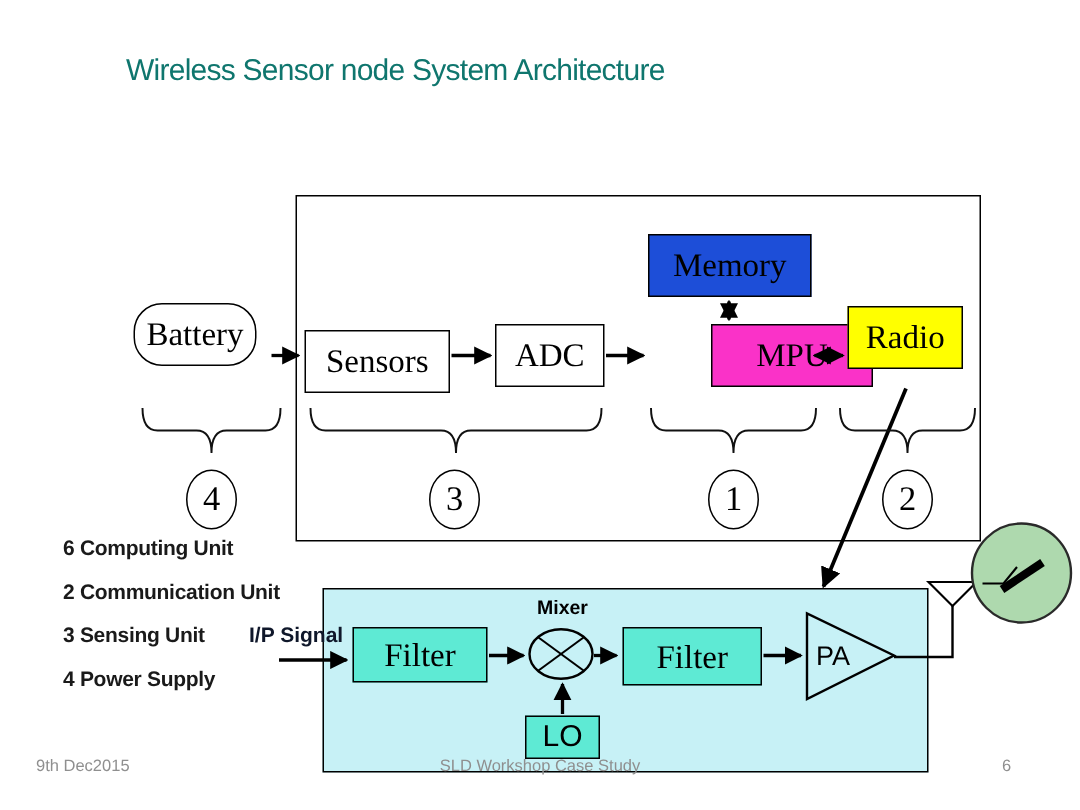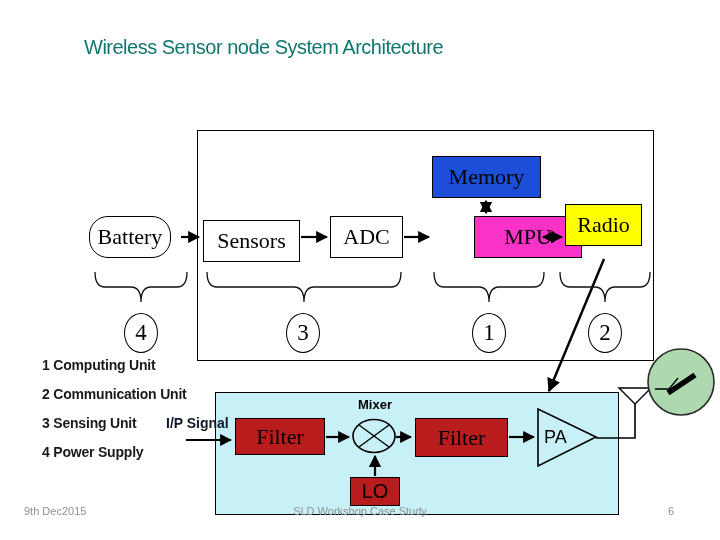--- a/index.html
+++ b/index.html
@@ -15,41 +15,41 @@
   .outer-box{
     left:197px;top:130px;width:457px;height:231px;
     border:1.6px solid #000;background:#fff;z-index:1;
   }
   .blk{
     border:1.6px solid #000;display:flex;align-items:center;justify-content:center;
     font-family:"Liberation Serif","DejaVu Serif",serif;font-size:22px;color:#000;
     z-index:2;background:#fff;white-space:nowrap;
   }
   .blk-memory{left:432px;top:156px;width:109px;height:42px;background:#1d4ed8;}
-  .blk-battery{left:89px;top:216px;width:82px;height:42px;border-radius:19px;}
+  .blk-battery{left:89px;top:202px;width:82px;height:42px;border-radius:19px;}
   .blk-sensors{left:203px;top:220px;width:97px;height:42px;}
   .blk-adc{left:330px;top:216px;width:73px;height:42px;}
   .blk-mpu{left:432px;top:216px;width:108px;height:42px;background:#fa32c8;margin-left:42px;}
   .blk-radio{left:565px;top:204px;width:77px;height:42px;background:#ffff00;}
   .numcircle{
     width:34px;height:40px;border:1.3px solid #000;border-radius:50%;
     display:flex;align-items:center;justify-content:center;
     font-family:"Liberation Serif","DejaVu Serif",serif;font-size:23px;z-index:2;background:#fff;
   }
   .legend-item{
     left:42px;font-size:14px;font-weight:700;color:#1a1a1a;z-index:2;white-space:nowrap;
     letter-spacing:-0.2px;
   }
   .ip-label{left:166px;top:415px;font-size:14px;font-weight:700;color:#0f172a;z-index:6;white-space:nowrap;}
   .rf-box{
     left:215px;top:392px;width:404px;height:123px;
     background:#c7f1f6;border:1.6px solid #000;z-index:3;
   }
   .rf-blk{
-    border:1.5px solid #000;background:#b91c1c;z-index:4;
+    border:1.5px solid #000;background:#5eead4;z-index:4;
     display:flex;align-items:center;justify-content:center;
     font-family:"Liberation Serif","DejaVu Serif",serif;font-size:22px;color:#000;
   }
   .rf-f1{left:235px;top:418px;width:90px;height:37px;}
   .rf-f2{left:415px;top:418px;width:93px;height:39px;}
   .rf-lo{left:350px;top:477px;width:50px;height:29px;font-family:"Liberation Sans",sans-serif;font-size:20px;}
   .mixer-label{left:340px;top:397px;width:70px;text-align:center;font-size:13px;font-weight:700;color:#000;z-index:6;}
   .pa-label{left:544px;top:427px;font-size:18px;color:#000;z-index:6;}
   .footer{font-size:11px;color:#8f8f8f;z-index:7;white-space:nowrap;}
   .footer-date{left:24px;top:505px;}
@@ -69,21 +69,21 @@
 <div class="abs blk blk-sensors">Sensors</div>
 <div class="abs blk blk-adc">ADC</div>
 <div class="abs blk blk-mpu">MPU</div>
 <div class="abs blk blk-radio">Radio</div>
 
 <div class="abs numcircle" style="left:124px;top:313px;">4</div>
 <div class="abs numcircle" style="left:286px;top:313px;">3</div>
 <div class="abs numcircle" style="left:472px;top:313px;">1</div>
 <div class="abs numcircle" style="left:588px;top:313px;">2</div>
 
-<div class="abs legend-item" style="top:357px;">1 Computing Unit</div>
+<div class="abs legend-item" style="top:357px;">6 Computing Unit</div>
 <div class="abs legend-item" style="top:386px;">2 Communication Unit</div>
 <div class="abs legend-item" style="top:415px;">3 Sensing Unit</div>
 <div class="abs legend-item" style="top:444px;">4 Power Supply</div>
 <div class="abs ip-label">I/P Signal</div>
 
 <div class="abs rf-box"></div>
 <div class="abs rf-blk rf-f1">Filter</div>
 <div class="abs rf-blk rf-f2">Filter</div>
 <div class="abs rf-blk rf-lo">LO</div>
 <div class="abs mixer-label">Mixer</div>

